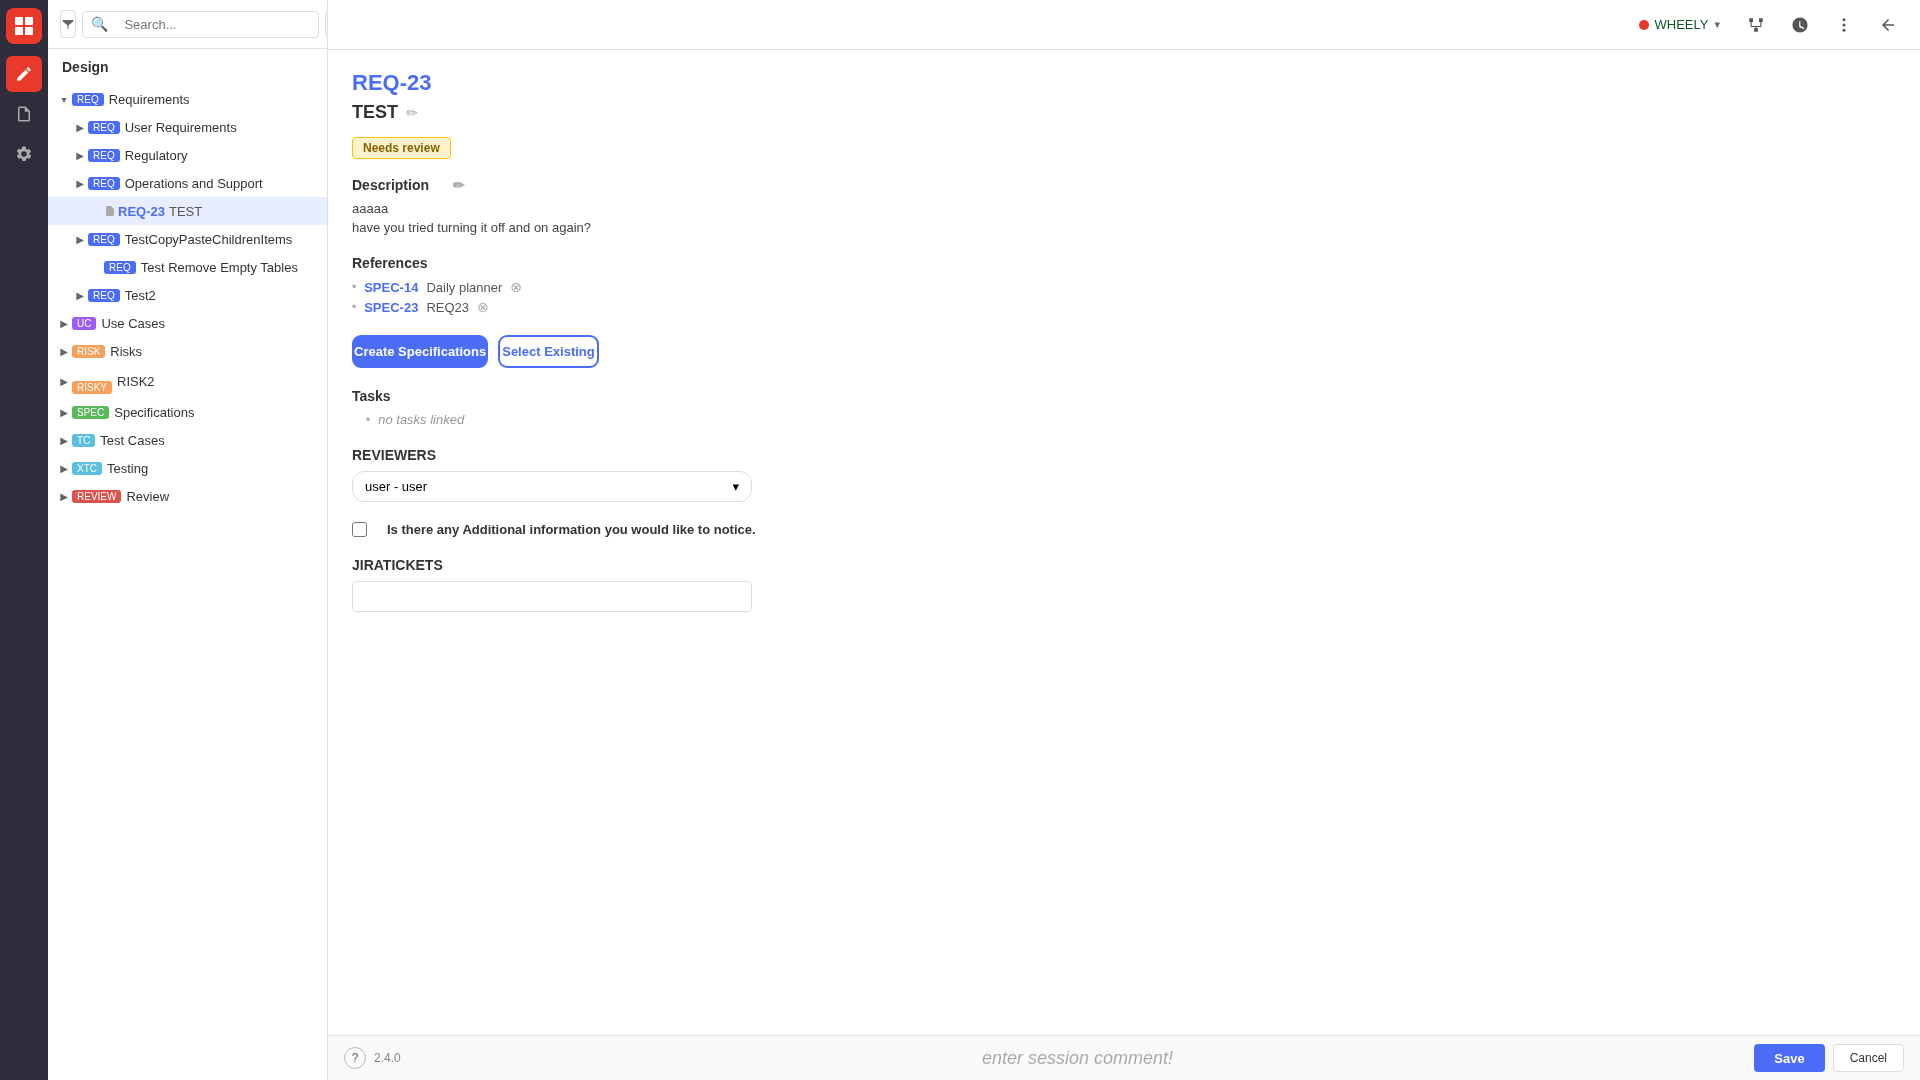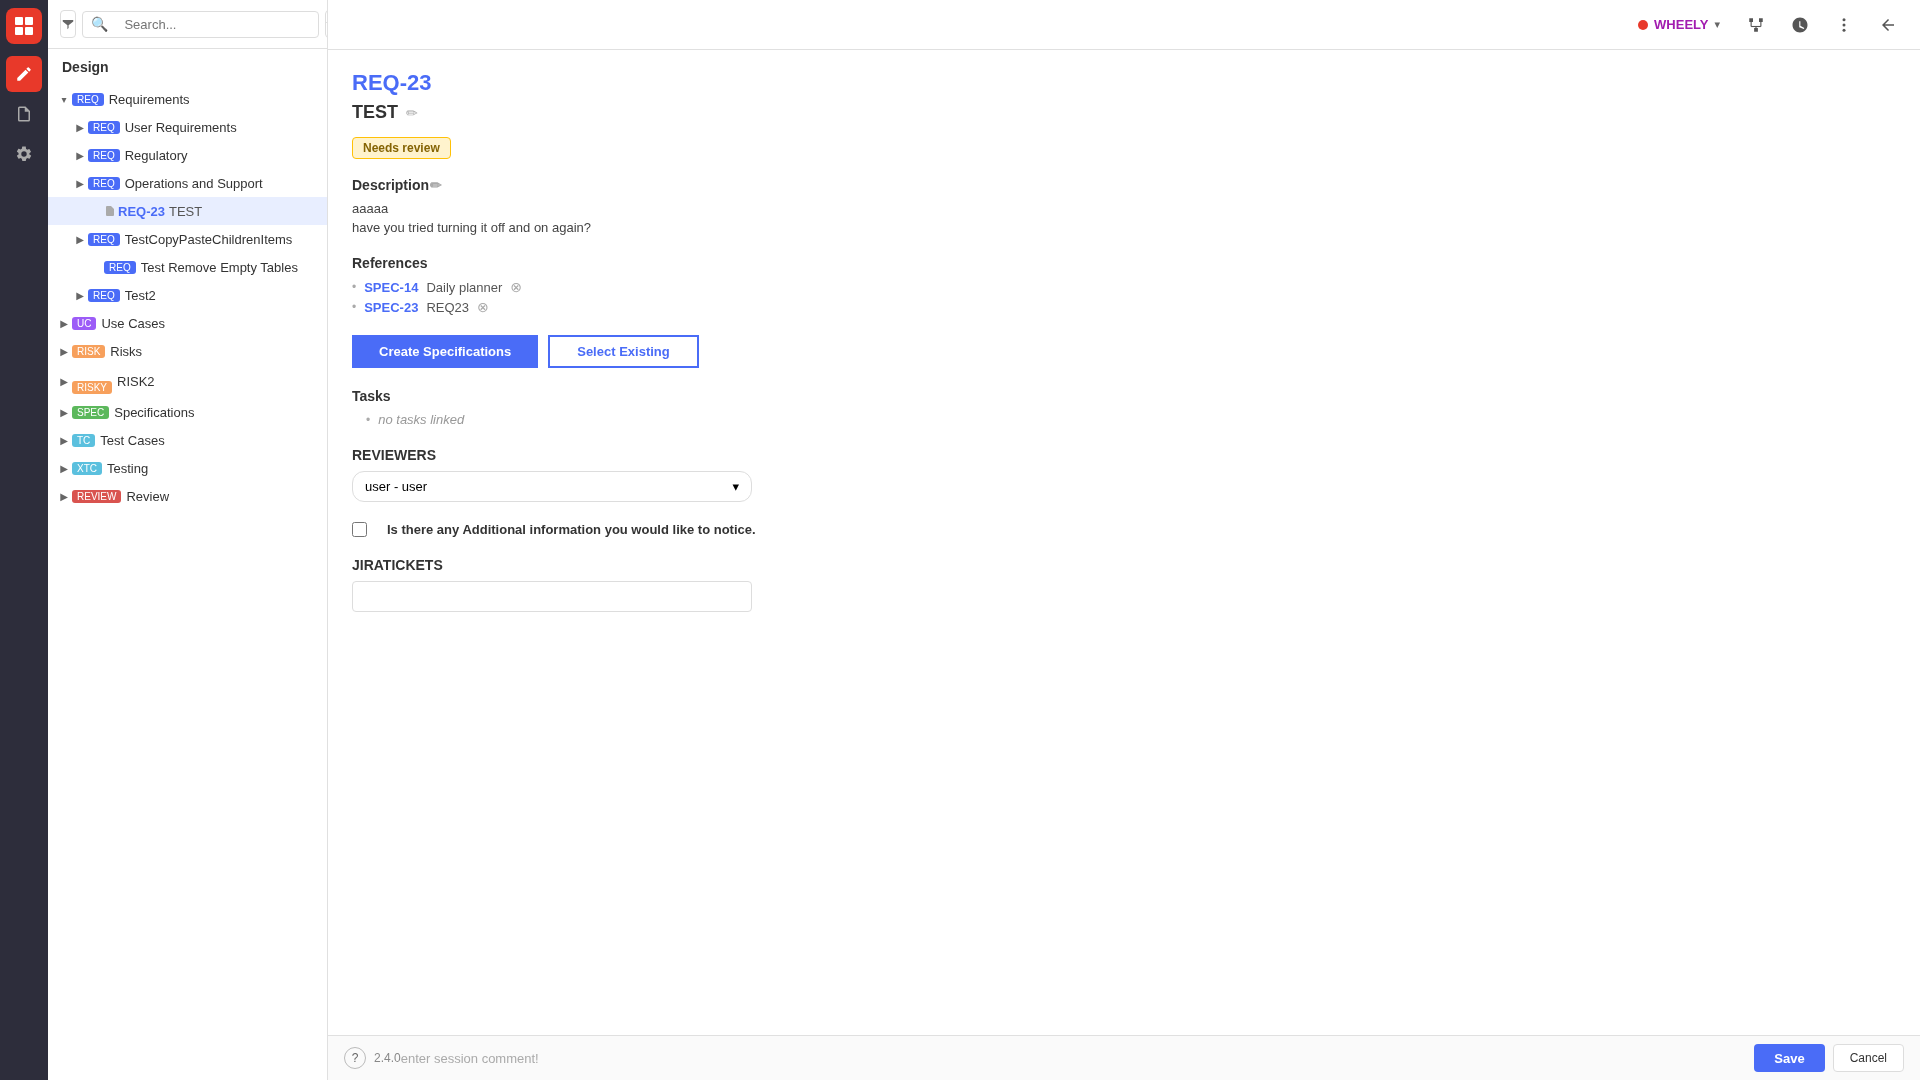--- a/index.html
+++ b/index.html
@@ -191,21 +191,21 @@
       cursor: pointer;
       padding: 4px 8px;
       border-radius: 4px;
     }
     .user-dot {
       width: 10px;
       height: 10px;
       border-radius: 50%;
       background: #e8392a;
     }
-    .user-name { font-size: 13px; font-weight: 700; color: #a21caf; }
+    .user-name { font-size: 13px; font-weight: 400; color: #14532d; }
 
     
     .article {
       flex: 1;
       overflow-y: auto;
       padding: 20px 24px;
     }
 
     .article-id {
       font-size: 22px;
@@ -243,21 +243,21 @@
       margin-bottom: 18px;
     }
 
     .section-title {
       font-size: 14px;
       font-weight: 600;
       color: #333;
       margin-bottom: 8px;
       display: flex;
       align-items: center;
-      gap: 1px;
+      gap: 24px;
     }
     .section-content {
       margin-bottom: 20px;
     }
     .desc-text {
       font-size: 13px;
       color: #444;
       margin-bottom: 4px;
     }
 
@@ -274,22 +274,22 @@
       color: #4a6cf7;
       font-weight: 600;
       text-decoration: none;
       cursor: pointer;
     }
     .ref-name { color: #555; }
     .ref-remove { color: #aaa; cursor: pointer; font-size: 14px; }
 
     
     .btn {
-      padding: 7px 27px;
-      border-radius: 0;
+      padding: 7px 2px;
+      border-radius: 9px;
       font-size: 13px;
       font-weight: 600;
       cursor: pointer;
       border: none;
       display: inline-flex;
       align-items: center;
       gap: 6px;
     }
     .btn-primary { background: #4a6cf7; color: white; }
     .btn-outline { background: white; color: #4a6cf7; border: 2px solid #4a6cf7; }
@@ -352,23 +352,25 @@
       display: flex;
       align-items: center;
       justify-content: space-between;
       padding: 8px 16px;
       border-top: 1px solid #e0e0e0;
       background: #fafafa;
       min-height: 42px;
     }
     .version-text { font-size: 12px; color: #888; }
     .session-comment {
-      font-size: 13px;
+      font-size: 18px;
       color: #aaa;
+      font-style: italic;
       flex: 1;
+      text-align: center;
     }
     .bottom-actions { display: flex; gap: 8px; }
     .btn-save {
       padding: 6px 20px;
       background: #4a6cf7;
       color: white;
       border: none;
       border-radius: 4px;
       font-size: 13px;
       font-weight: 600;

